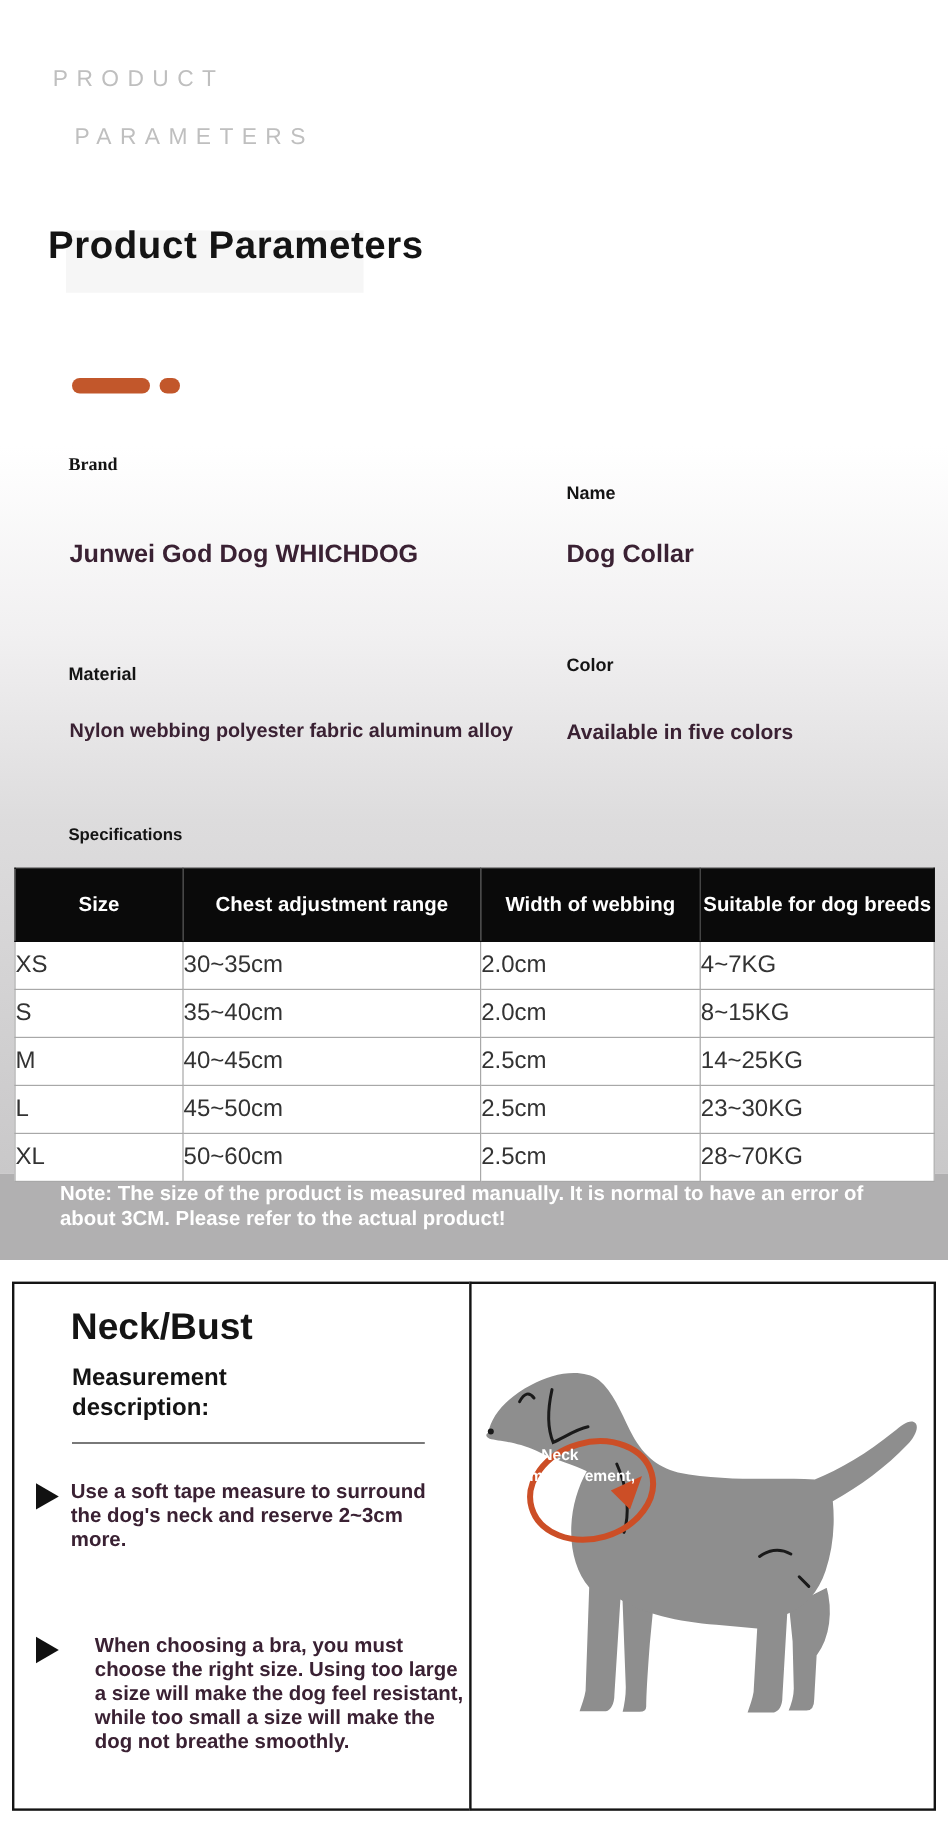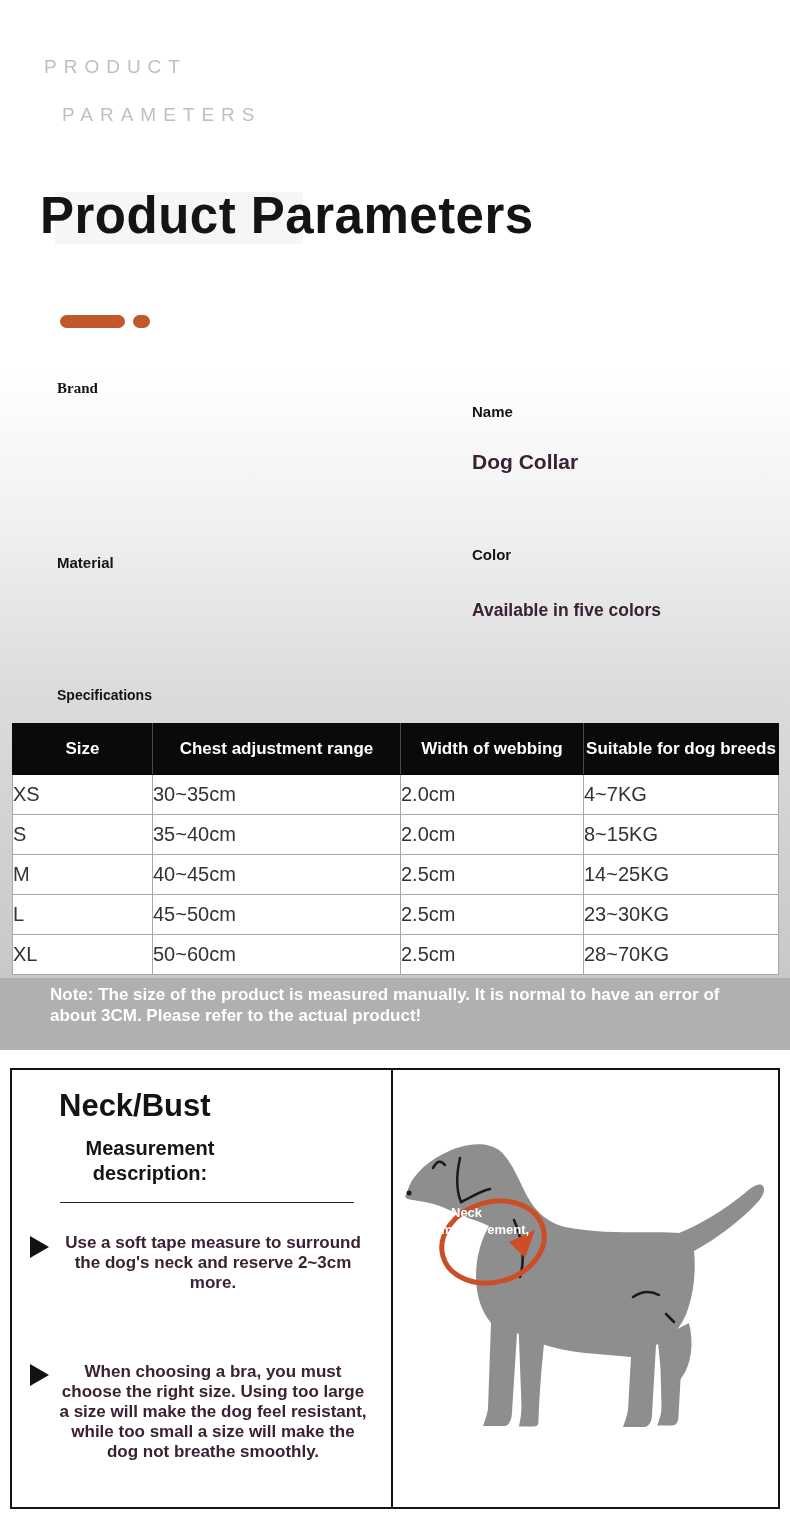--- a/index.html
+++ b/index.html
@@ -16,21 +16,21 @@
     left:0; top:0; width:790px; height:978px;
     background:linear-gradient(180deg,#ffffff 0%,#ffffff 38%,#f1f0f1 54%,#dddcdd 70%,#c9c8c9 100%);
   }
   .note-band { left:0; top:978px; width:790px; height:72px; background:#b1b0b1; }
 
   
   .eyebrow { color:#bfbfbf; font-size:19px; letter-spacing:7px; font-weight:400; }
   .eyebrow.l1 { left:44px; top:56px; }
   .eyebrow.l2 { left:62px; top:104px; }
   .title-highlight { left:55px; top:192px; width:248px; height:52px; background:rgba(0,0,0,0.035); }
-  .page-title { left:40px; top:186px; font-size:51px; font-weight:700; color:#141414; letter-spacing:0.5px; }
+  .page-title { left:40px; top:186px; font-size:32px; font-weight:700; color:#141414; letter-spacing:0.5px; }
   .accent-bar { left:60px; top:315px; width:65px; height:13px; border-radius:7px; background:#c2572b; }
   .accent-dot { left:133px; top:315px; width:17px; height:13px; border-radius:7px; background:#c2572b; }
 
   
   .field-label { font-size:15px; font-weight:700; color:#141414; }
   .field-value { font-weight:700; color:#3a2133; }
   .f-brand-label { left:57px; top:380px;font-family:Liberation Serif, serif; }
   .f-brand-value { left:58px; top:450px; font-size:21px; }
   .f-name-label  { left:472px; top:403px; }
   .f-name-value  { left:472px; top:450px; font-size:21px; }
@@ -40,77 +40,79 @@
   .f-color-value { left:472px; top:600px; font-size:17.5px; }
 
   .spec-label { left:57px; top:687px; font-size:14px; font-weight:700; color:#141414; }
 
   
   .spec-table-wrap { left:12px; top:723px; width:766px; }
   table.spec { width:766px; border-collapse:collapse; table-layout:fixed; background:#fff; border:1px solid #3c3c3c; }
   table.spec col.c1{width:140px;} table.spec col.c2{width:248px;} table.spec col.c3{width:183px;} table.spec col.c4{width:195px;}
   table.spec th {
     background:#0a0a0a; color:#fff; font-size:17px; font-weight:700;
-    height:51px; text-align:center; vertical-align:middle; border:1px solid #0a0a0a; border-right:1px solid #4a4a4a;
+    height:61px; text-align:center; vertical-align:middle; border:1px solid #0a0a0a; border-right:1px solid #4a4a4a;
   }
   table.spec th:last-child { border-right:1px solid #0a0a0a;margin-top:30px; }
   table.spec td {
     height:40px; text-align:left; vertical-align:middle;
     font-size:20px; font-weight:400; color:#333;
     border:1px solid #a8a8a8;
   }
 
   
   .note-text { left:50px; top:985px; width:692px; color:#ffffff; font-size:17px; font-weight:700; line-height:1.22; }
 
   
-  .panel { background:#fff; border:2px solid #141414;text-align:center; }
+  .panel { background:#fff; border:2px solid #141414; }
   .panel-left  { left:10px;  top:1068px; width:383px; height:441px; }
   .panel-right { left:391px; top:1068px; width:389px; height:441px; }
 
   .nb-title { left:47px; top:18px; font-size:31px; font-weight:700; color:#141414; position:absolute; }
   .nb-sub { left:48px; top:66px; width:180px; font-size:20px; font-weight:700; color:#141414; line-height:1.25; position:absolute; }
   .nb-line { left:48px; top:132px; width:294px; height:1px; background:#222; position:absolute; }
 
   .bullet-marker {
     position:absolute; width:0; height:0;
     border-top:11px solid transparent; border-bottom:11px solid transparent;
     border-left:19px solid #111;
   }
   .bm1 { left:18px; top:166px; }
   .bm2 { left:18px; top:294px; }
   .bullet-text {
     position:absolute; left:47px; width:308px;
     font-size:17px; font-weight:700; color:#3a2133; line-height:1.18;
   }
   .bt1 { top:163px; }
   .bt1b { top:237px; }
-  .bt2 { top:292px; }
+  .bt2 { top:292px;margin-left:20px; }
 
   .dog-svg { position:absolute; left:0; top:0; width:385px; height:437px; }
 </style>
 </head>
 <body>
 
 <div id="screen">
 
   <div class="abs bg-gradient"></div>
   <div class="abs note-band"></div>
 
   <div class="abs eyebrow l1">PRODUCT</div>
   <div class="abs eyebrow l2">PARAMETERS</div>
   <div class="abs title-highlight"></div>
   <div class="abs page-title">Product Parameters</div>
   <div class="abs accent-bar"></div>
   <div class="abs accent-dot"></div>
 
   <div class="abs field-label f-brand-label">Brand</div>
+  <div class="abs field-value f-brand-value">Junwei God Dog WHICHDOG</div>
   <div class="abs field-label f-name-label">Name</div>
   <div class="abs field-value f-name-value">Dog Collar</div>
   <div class="abs field-label f-material-label">Material</div>
+  <div class="abs field-value f-material-value">Nylon webbing polyester fabric aluminum alloy</div>
   <div class="abs field-label f-color-label">Color</div>
   <div class="abs field-value f-color-value">Available in five colors</div>
 
   <div class="abs spec-label">Specifications</div>
   <div class="abs spec-table-wrap">
     <table class="spec">
       <colgroup>
           <col class="c1">
           <col class="c2">
           <col class="c3">

